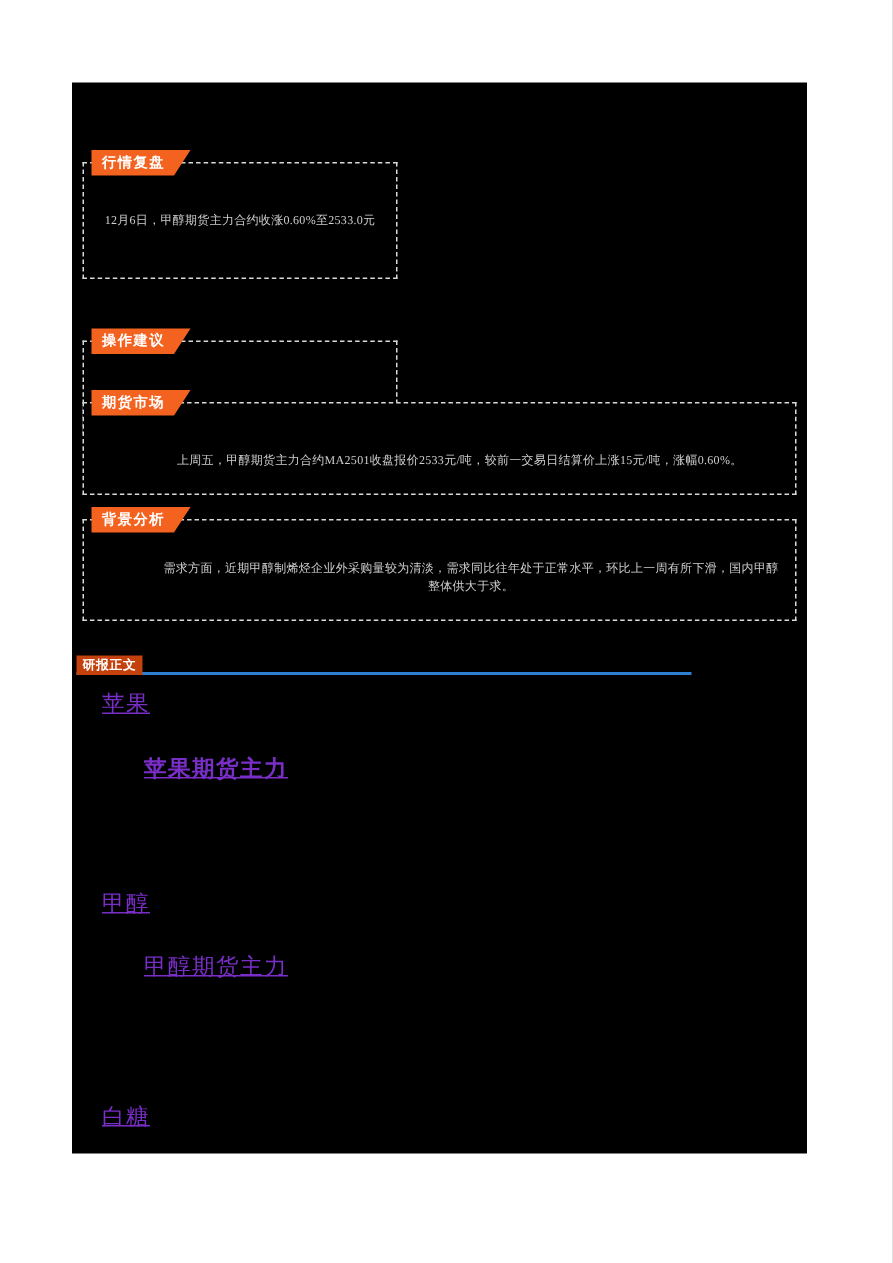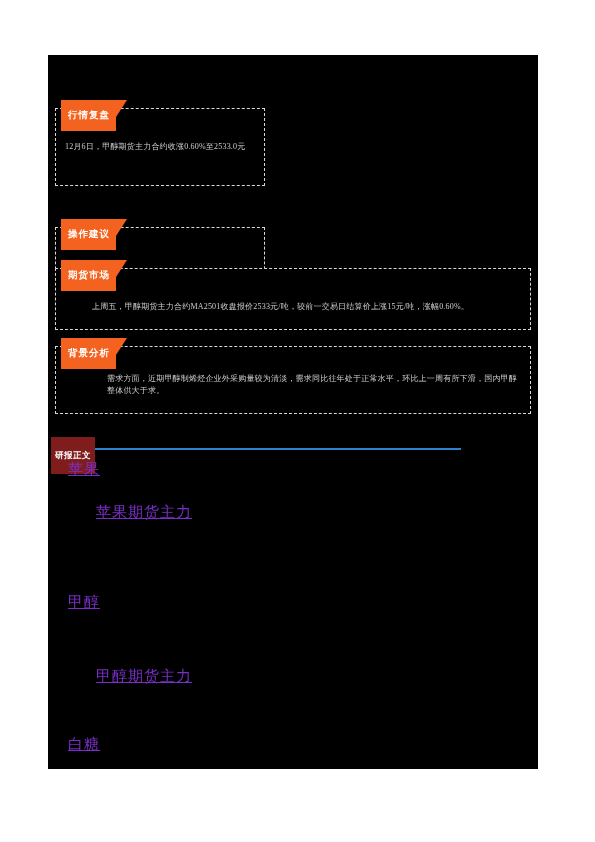--- a/index.html
+++ b/index.html
@@ -42,21 +42,21 @@
   }
 
   .block-narrow { left: 7px; width: 210px; }
   .block-wide   { left: 7px; width: 476px; }
 
   
   .badge {
     position: absolute;
     top: -9px;
     left: 5px;
-    height: 31px;
+    height: 17px;
     display: inline-flex;
     align-items: center;
     background: #f4621f;
     color: #ffffff;
     font-family: "Liberation Sans", "DejaVu Sans", sans-serif;
     font-size: 9.5px;
     font-weight: bold;
     letter-spacing: 1px;
     padding: 0 6px 0 7px;
     white-space: nowrap;
@@ -73,20 +73,21 @@
   }
 
   .block-body {
     position: absolute;
     left: 9px;
     right: 9px;
     font-size: 8px;
     line-height: 1.55;
     color: #cfcfcf;
     letter-spacing: 0.2px;
+    text-align: center;
   }
 
   
   #block-review   { top: 53px;  height: 78px; }
   #block-advice   { top: 140px; height: 62px; margin-top: 32px; }
   #block-futures  { top: 213px; height: 62px; }
   #block-analysis { top: 291px; height: 68px; }
 
   #block-review .block-body   { top: 32px; }
   #block-advice .block-body   { top: 30px; }
@@ -109,47 +110,47 @@
     height: 1.5px;
     background: #2f7fd0;
   }
   .blue-badge {
     position: absolute;
     left: 0;
     top: 0;
     height: 13px;
     display: inline-flex;
     align-items: center;
-    background: #7f1d1d;
+    background: #c2410c;
     color: #ffffff;
     font-family: "Liberation Sans", "DejaVu Sans", sans-serif;
     font-size: 8.5px;
     font-weight: bold;
     letter-spacing: 0.5px;
-    padding: 12px 4px;
+    padding: 0 4px;
     white-space: nowrap;
   }
 
   
   .link {
     position: absolute;
     font-size: 15px;
     color: #7a2ec8;
     text-decoration: underline;
     letter-spacing: 1px;
     white-space: nowrap;
     cursor: pointer;
   }
   .lvl1 { left: 20px; }
   .lvl2 { left: 48px; }
 
   #lnk-apple        { top: 405px; }
-  #lnk-apple-main   { top: 448px; }
+  #lnk-apple-main   { top: 448px; font-weight: bold; }
   #lnk-methanol     { top: 538px; }
-  #lnk-methanol-main{ top: 612px; }
+  #lnk-methanol-main{ top: 580px; }
   #lnk-sugar        { top: 680px; }
 </style>
 </head>
 <body>
 
 <div class="page">
 
   <div class="doc">
 
     <div class="block block-narrow" id="block-review">

